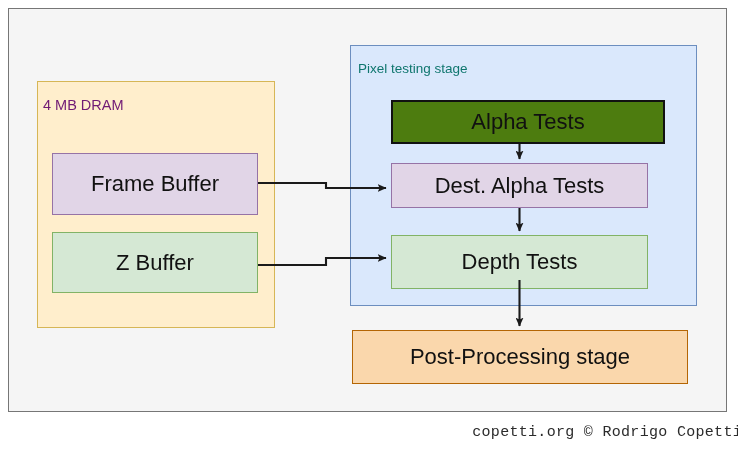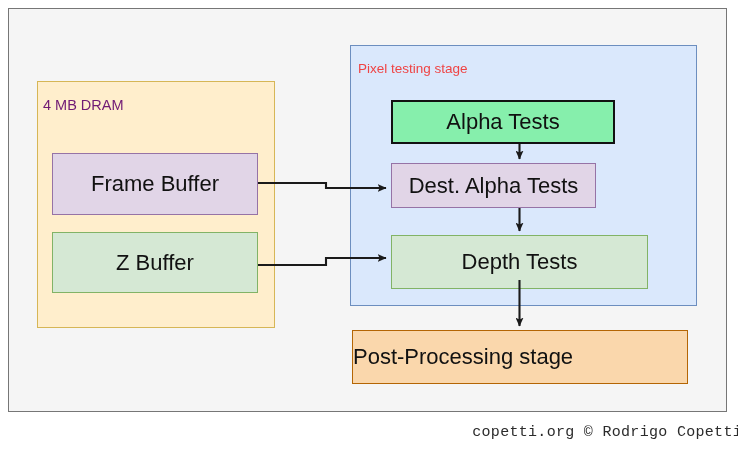--- a/index.html
+++ b/index.html
@@ -104,37 +104,37 @@
     height: 261px;
     box-sizing: border-box;
     background: #dae8fc;
     border: 1.6px solid #6c8ebf;
   }
   .pixel-title {
     position: absolute;
     left: 358px;
     top: 61px;
     font-size: 13.5px;
-    color: #ef4444;
+    color: #0f766e;
     white-space: nowrap;
   }
 
   .alpha-tests {
     left: 391px;
     top: 100px;
-    width: 224px;
+    width: 274px;
     height: 44px;
-    background: #86efac;
+    background: #4d7c0f;
     border: 2px solid #111111;
     font-size: 22px;
   }
   .dest-alpha-tests {
     left: 391px;
     top: 163px;
-    width: 205px;
+    width: 257px;
     height: 45px;
     background: #e1d5e7;
     border: 1.6px solid #9673a6;
     font-size: 22px;
   }
   .depth-tests {
     left: 391px;
     top: 235px;
     width: 257px;
     height: 54px;
@@ -146,21 +146,21 @@
   
   .post-processing {
     position: absolute;
     left: 352px;
     top: 330px;
     width: 336px;
     height: 54px;
     box-sizing: border-box;
     display: flex;
     align-items: center;
-    justify-content: flex-start;
+    justify-content: center;
     background: #fad7ac;
     border: 1.8px solid #b46504;
     font-size: 22px;
     color: #111111;
   }
 
   
   #connectors {
     position: absolute;
     left: 0;

